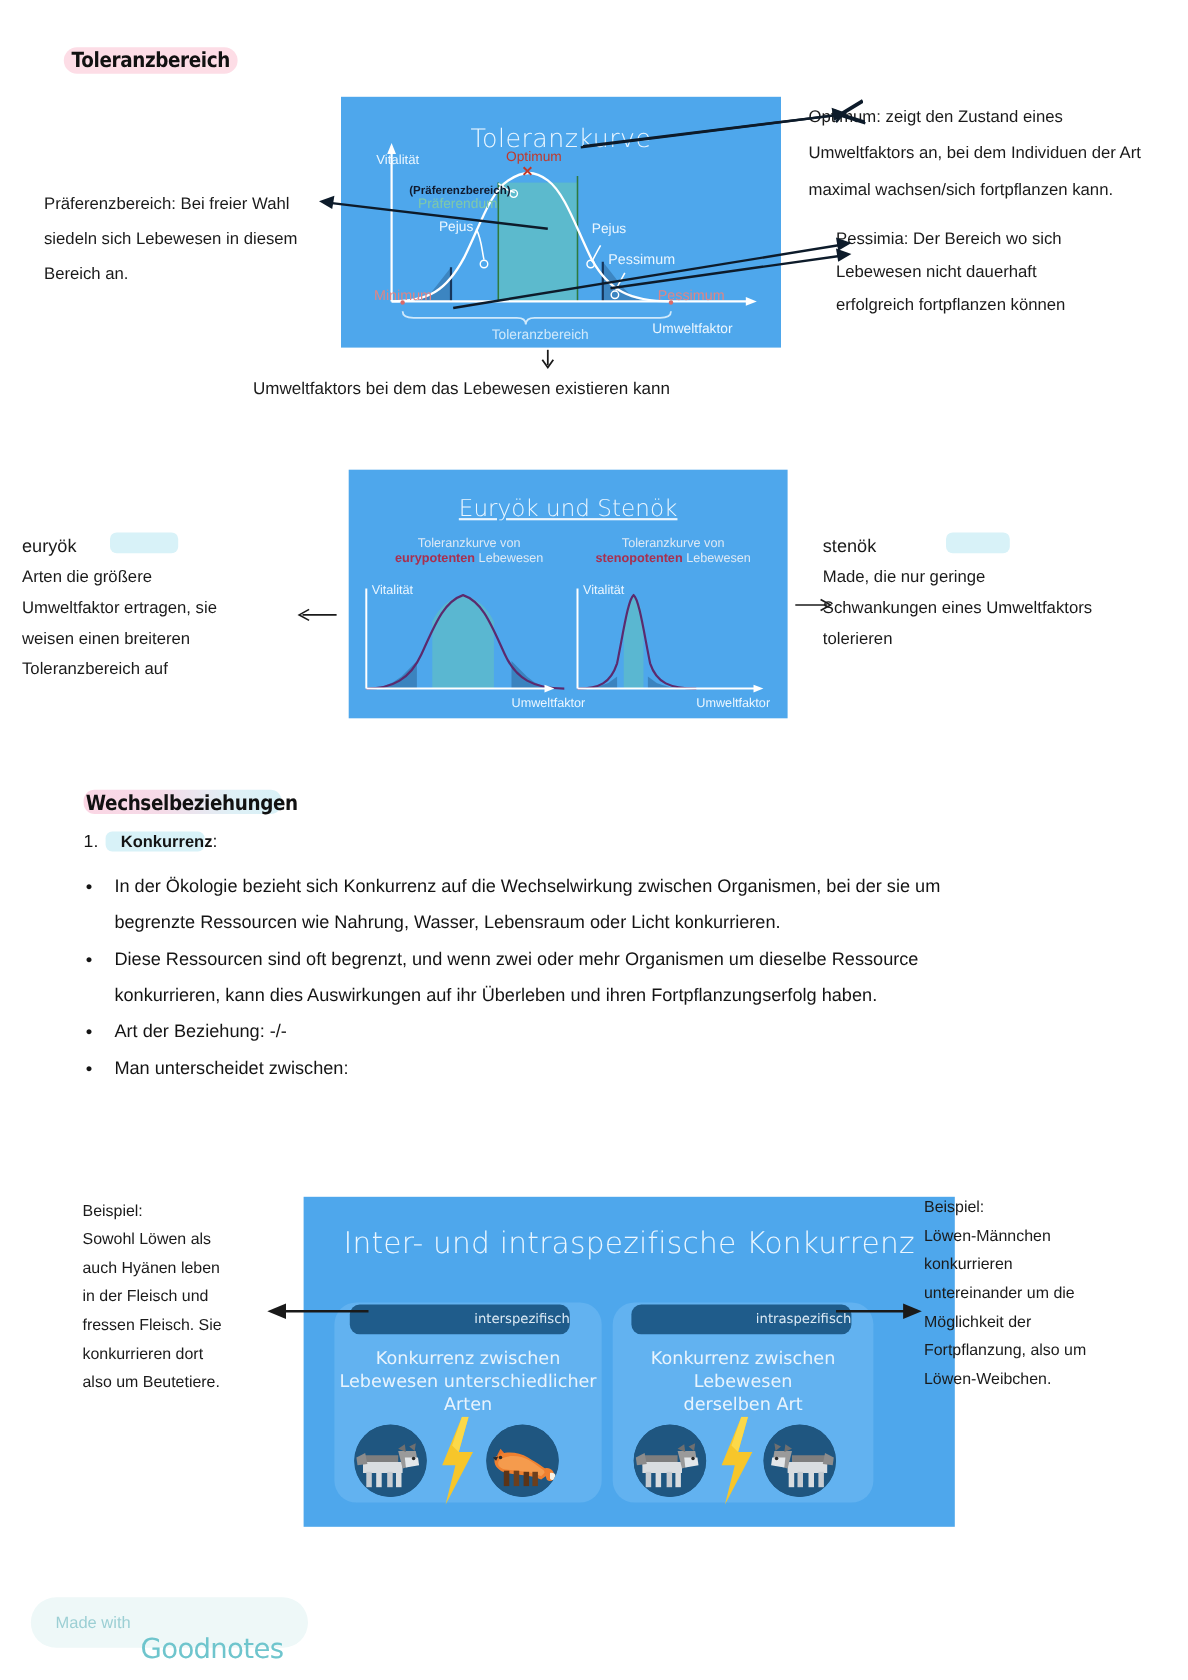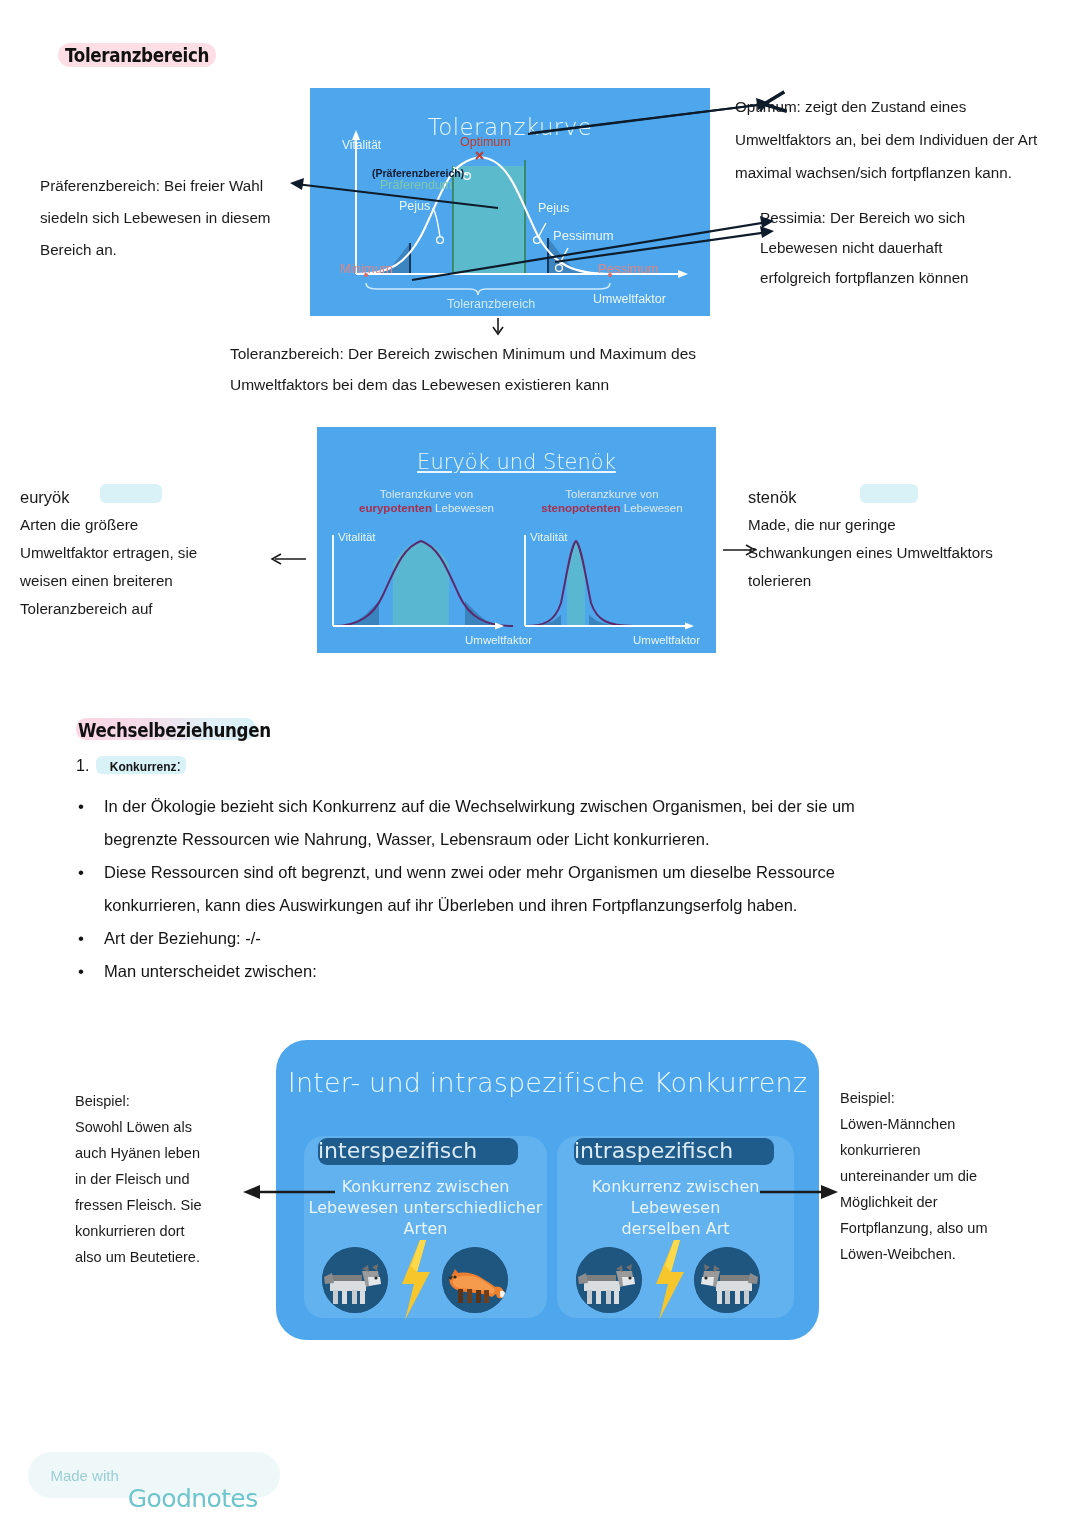--- a/index.html
+++ b/index.html
@@ -70,21 +70,21 @@
     line-height:33px;
     color:#141414;
     z-index:4;
   }
   .num-item {
     position:absolute;
     font-size:16px;
     color:#141414;
     z-index:4;
   }
-  .num-item b { font-weight:bold; font-size:12px; }
+  .num-item b { font-weight:bold; font-size:15px; }
 
   
   .figure { position:absolute; background:#4ea7ec; z-index:2; overflow:hidden; }
 
   .fig-title {
     position:absolute; width:100%; text-align:center;
     color:#eaf6ff; font-weight:300;
     font-family:"DejaVu Sans", sans-serif;
   }
 
@@ -117,22 +117,22 @@
   .kk-card {
     position:absolute;
     background:#62b2f0;
     border-radius:20px;
   }
   .kk-chip {
     position:absolute;
     background:#1f5c8b;
     border-radius:9px;
     color:#dceaf5;
-    font-size:22px;
-    text-align:left;
+    font-size:12px;
+    text-align:right;
     line-height:26px;
     font-family:"DejaVu Sans", sans-serif;
   }
   .kk-text {
     position:absolute;
     width:100%;
     text-align:center;
     color:#e9f4fd;
     font-size:16px;
     line-height:21px;
@@ -216,21 +216,20 @@
   <div>maximal wachsen/sich fortpflanzen kann.</div>
 </div>
 
 <div class="txt center" style="left:760px; top:203px; width:260px; line-height:30px;">
   <div>Pessimia: Der Bereich wo sich</div>
   <div>Lebewesen  nicht dauerhaft</div>
   <div>erfolgreich fortpflanzen können</div>
 </div>
 
 <div class="txt center" style="left:230px; top:338px; width:600px; line-height:31px; font-size:15.5px;">
-  <div>Toleranzbereich: Der Bereich zwischen Minimum und Maximum des</div>
   <div>Umweltfaktors bei dem das Lebewesen existieren kann</div>
 </div>
 
 <div class="figure" style="left:317px; top:427px; width:399px; height:226px;">
   <div class="fig-title" style="top:23px; font-size:21px;text-decoration:underline;">Euryök und Stenök</div>
 
   <div style="position:absolute; left:22px; top:60px; width:175px; text-align:center;">
     <div style="color:#dce9f5;font-size:11.5px;line-height:14px;">Toleranzkurve von</div>
     <div style="font-size:11.5px;line-height:14px;">
       <span style="color:#a8304f;font-weight:bold;">eurypotenten</span>
@@ -313,21 +312,21 @@
 <div class="bullet" style="left:78px; top:922px;">
   <span>•</span>
 </div>
 <div class="body-line" style="left:104px; top:922px;">Art der Beziehung: -/-</div>
 
 <div class="bullet" style="left:78px; top:955px;">
   <span>•</span>
 </div>
 <div class="body-line" style="left:104px; top:955px;">Man unterscheidet zwischen:</div>
 
-<div class="figure" style="left:276px; top:1040px; width:543px; height:300px;border-radius:31px;">
+<div class="figure" style="left:276px; top:1088px; width:592px; height:300px;">
   <div class="fig-title" style="top:27px; font-size:27px; letter-spacing:0.2px;">Inter- und intraspezifische Konkurrenz</div>
 
   <div class="kk-card" style="left:28px; top:96px; width:243px; height:182px;"></div>
   <div class="kk-chip" style="left:42px; top:98px; width:200px; height:27px;">interspezifisch</div>
   <div class="kk-text" style="left:28px; top:136px; width:243px;">
     <div>Konkurrenz zwischen</div>
     <div>Lebewesen unterschiedlicher</div>
     <div>Arten</div>
   </div>
 

